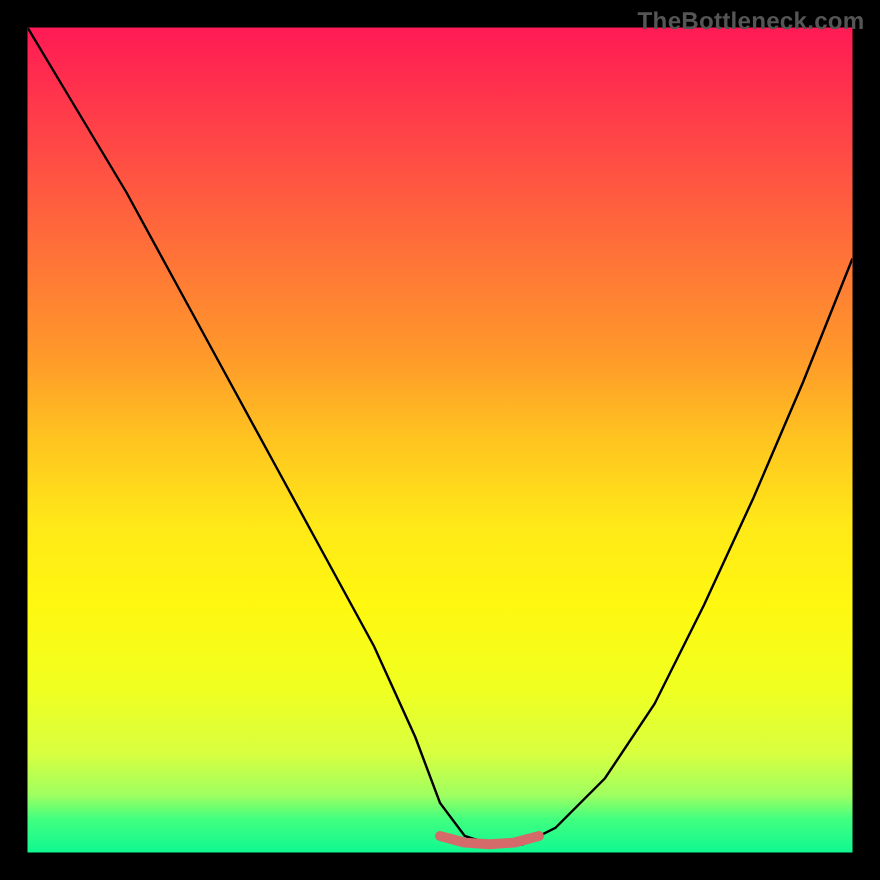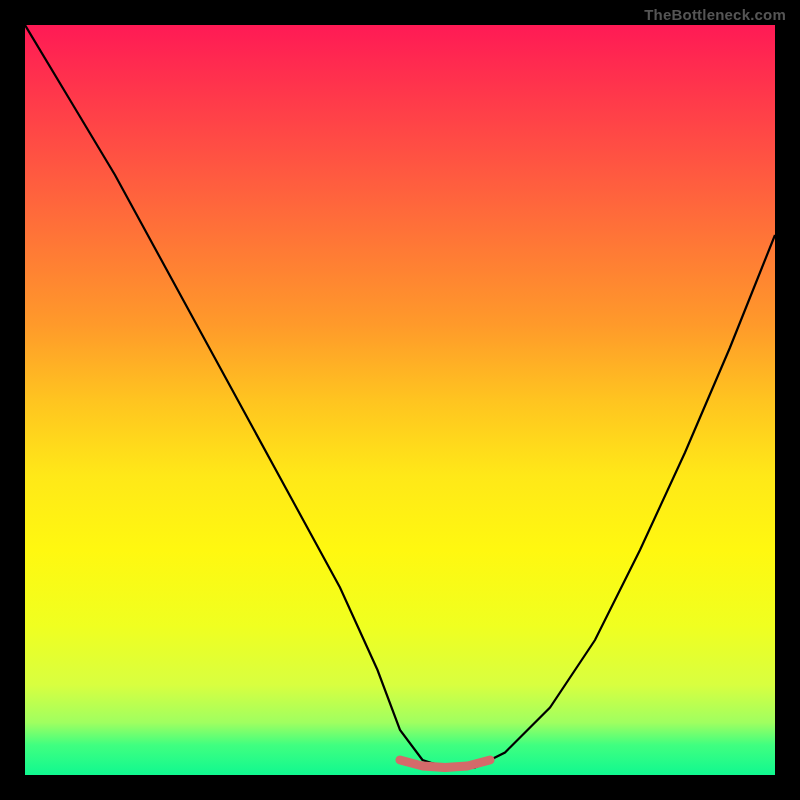--- a/index.html
+++ b/index.html
@@ -31,21 +31,21 @@
       #d8ff40 88%,
       #a0ff60 93%,
       #40ff80 96%,
       #10f890 100%
     );
   }
   .watermark {
     position: absolute;
     top: 6px;
     right: 14px;
-    font-size: 15px;
+    font-size: 22px;
     font-weight: 600;
     color: #555;
     letter-spacing: 0.2px;
     z-index: 10;
     margin-left: 36px;
   }
   svg.curves {
     position: absolute;
     left: 0;
     top: 0;

